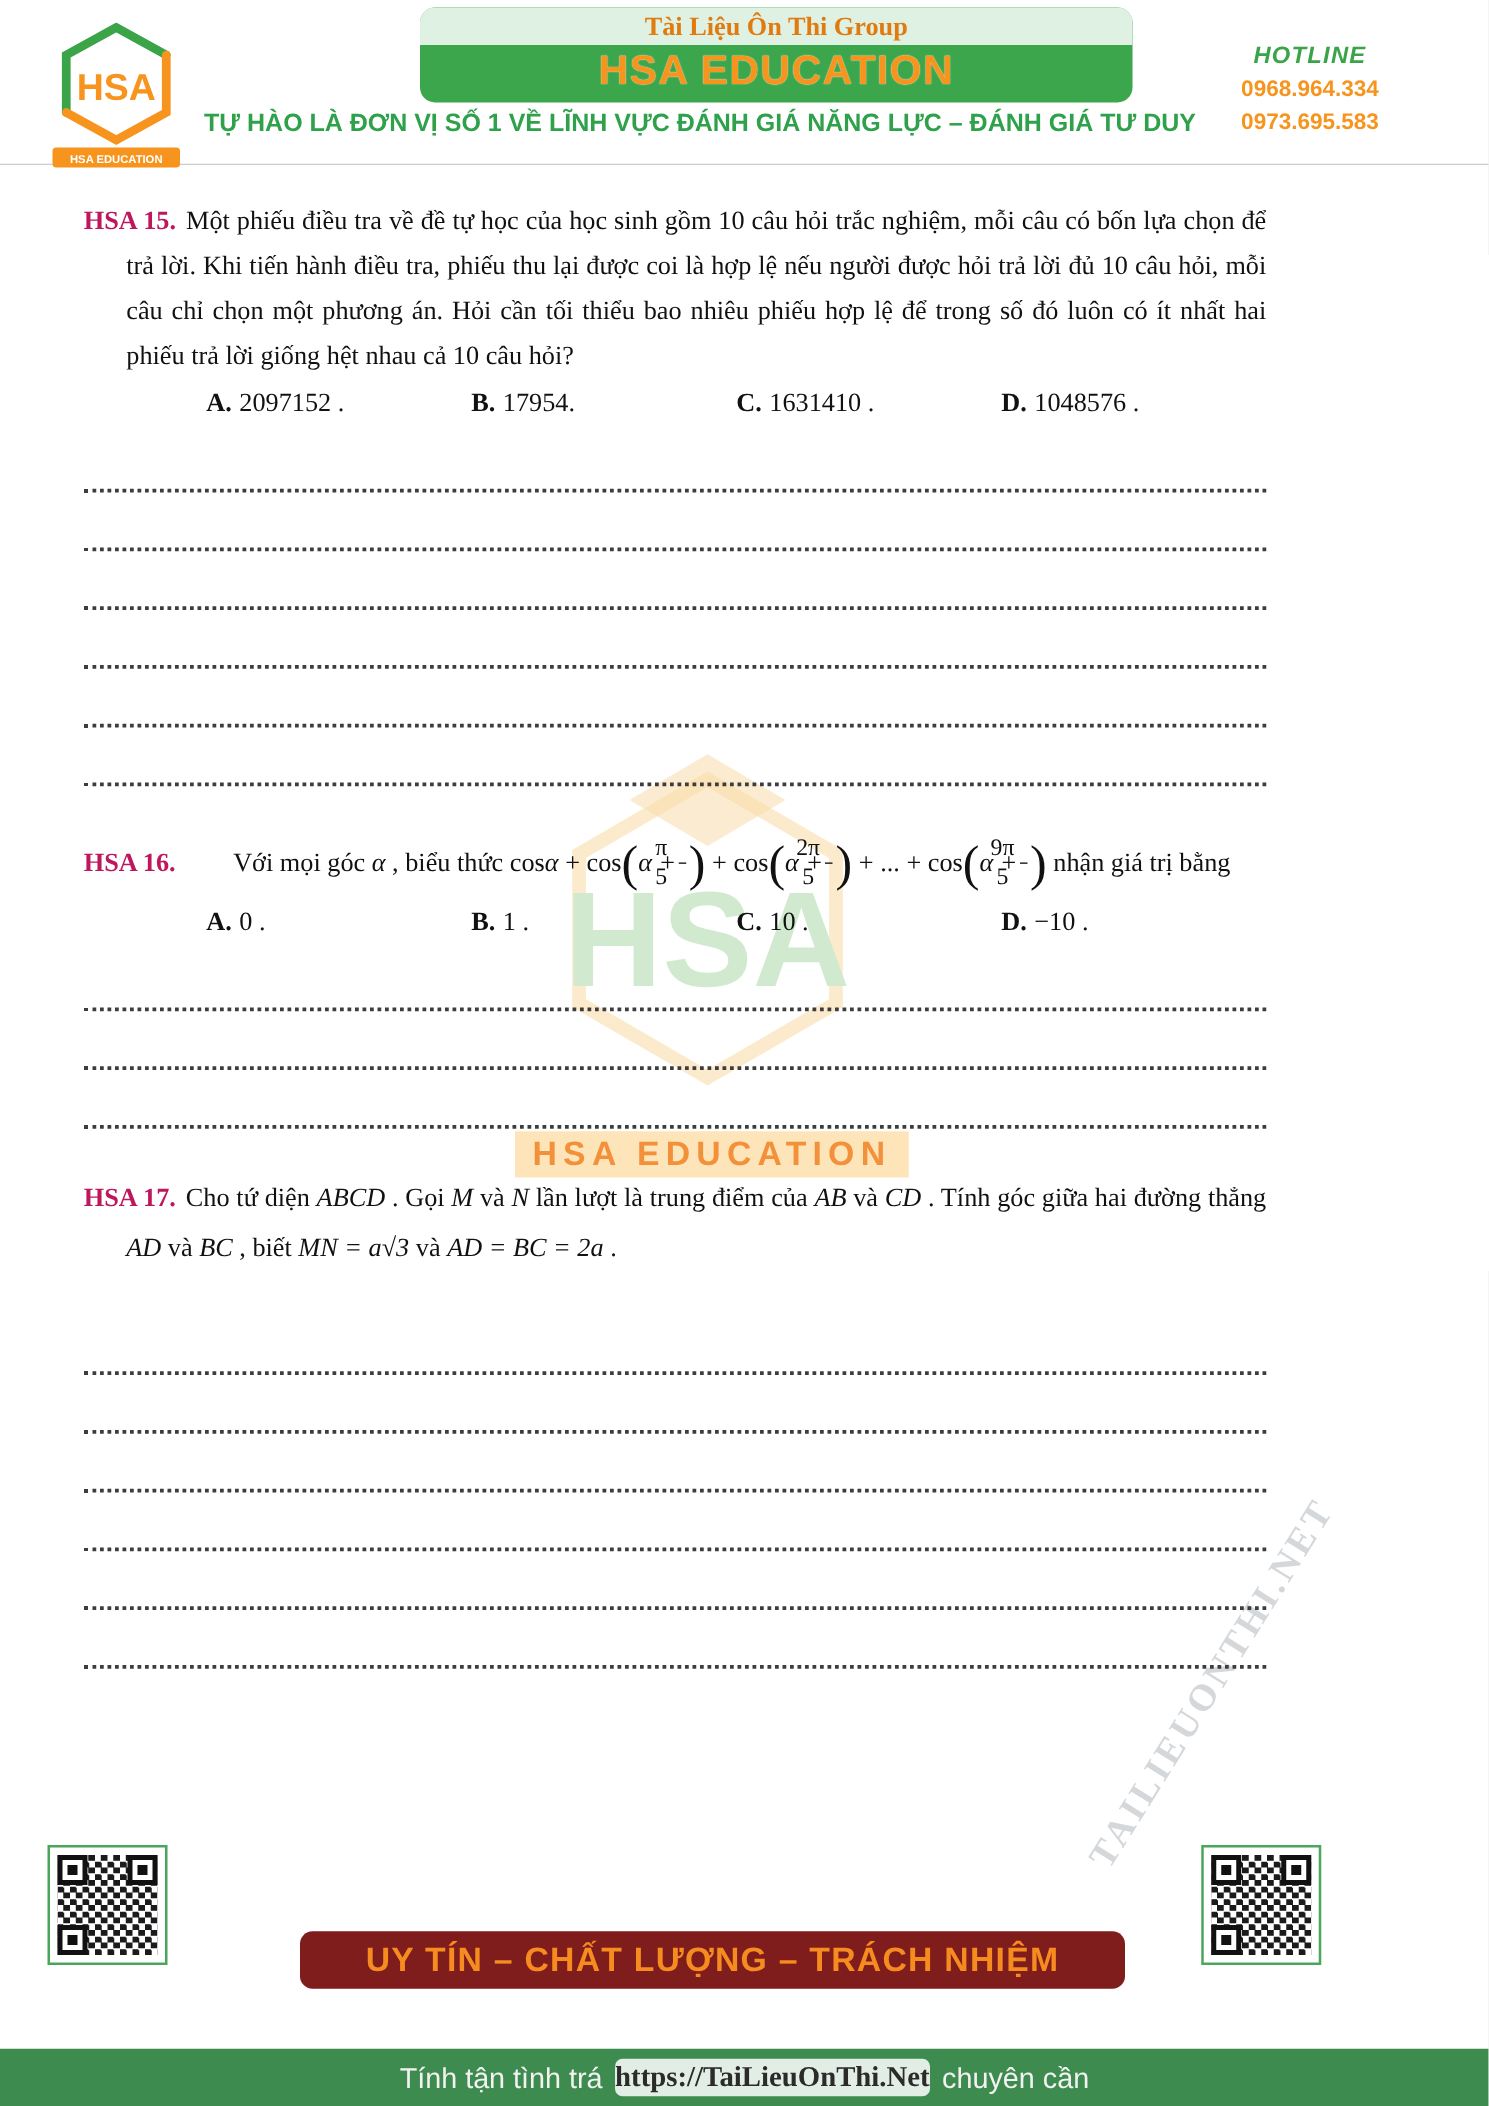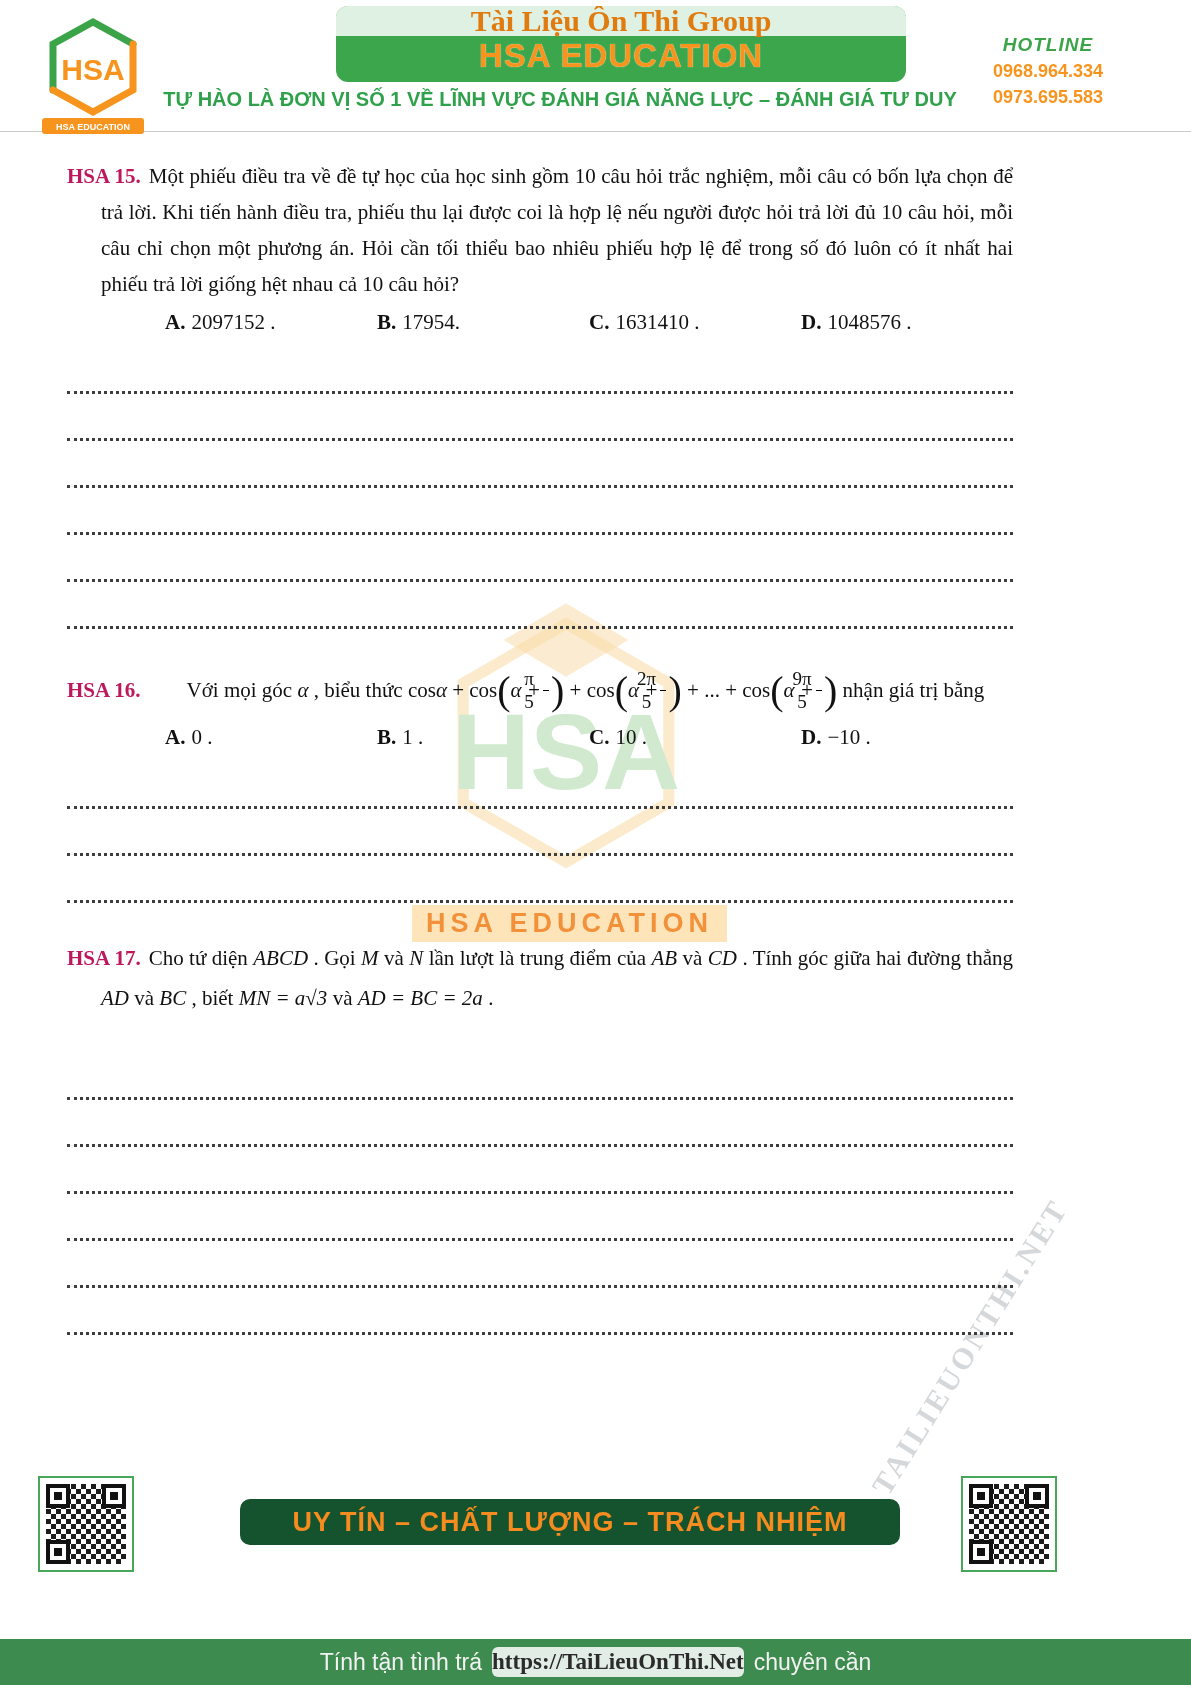--- a/index.html
+++ b/index.html
@@ -12,21 +12,21 @@
 
   
   .logo-wrap { position: absolute; left: 40px; top: 18px; width: 106px; z-index: 3; }
   .green-band {
     position: absolute; left: 336px; top: 6px; width: 570px; height: 76px;
     background: #3CA64C; border-radius: 12px; z-index: 2; overflow: hidden;
   }
   .top-banner {
     height: 30px; background: rgba(255,255,255,0.84);
     display: flex; align-items: center; justify-content: center;
-    color: #E07B10; font-weight: bold; font-size: 30px;
+    color: #E07B10; font-weight: bold; font-size: 21px;
     font-family: "Liberation Serif", serif;
   }
   .brand {
     text-align: center; margin-top: 1px;
     font-family: "Liberation Sans", sans-serif; font-weight: bold;
     font-size: 33px; letter-spacing: 1px; color: #F7941D;
     text-shadow: 0 0 1px #fff;
   }
   .tagline {
     position: absolute; top: 88px; left: 110px; width: 900px; text-align: center;
@@ -86,22 +86,22 @@
   .qr-right { left: 961px; top: 1476px; }
   .qr-inner { position: relative; width: 100%; height: 100%;
     background-image: repeating-conic-gradient(#1b1b1b 0% 25%, #ffffff 0% 50%);
     background-size: 10px 10px; }
   .f { position: absolute; width: 24px; height: 24px; background: #111; }
   .f::after { content: ""; position: absolute; inset: 4px; background: #fff; }
   .f::before { content: ""; position: absolute; inset: 8px; background: #111; z-index: 2; }
   .f.tl { top: 0; left: 0; } .f.tr { top: 0; right: 0; } .f.bl { bottom: 0; left: 0; }
 
   .slogan {
-    position: absolute; left: 240px; top: 1499px; width: 660px; height: 46px;
-    background: #14532d; border-radius: 10px; z-index: 2;
+    position: absolute; left: 240px; top: 1545px; width: 660px; height: 46px;
+    background: #7f1d1d; border-radius: 10px; z-index: 2;
     display: flex; align-items: center; justify-content: center;
     color: #F68B1F; font-family: "Liberation Sans", sans-serif;
     font-weight: bold; font-size: 27px; letter-spacing: 1px;
   }
   .bottombar {
     position: absolute; left: 0; bottom: 0; width: 100%; height: 46px;
     background: #3E8B4F; z-index: 2;
     display: flex; align-items: center; justify-content: center; gap: 10px;
     font-family: "Liberation Sans", sans-serif; font-size: 23px; color: #f2f2f2;
   }

